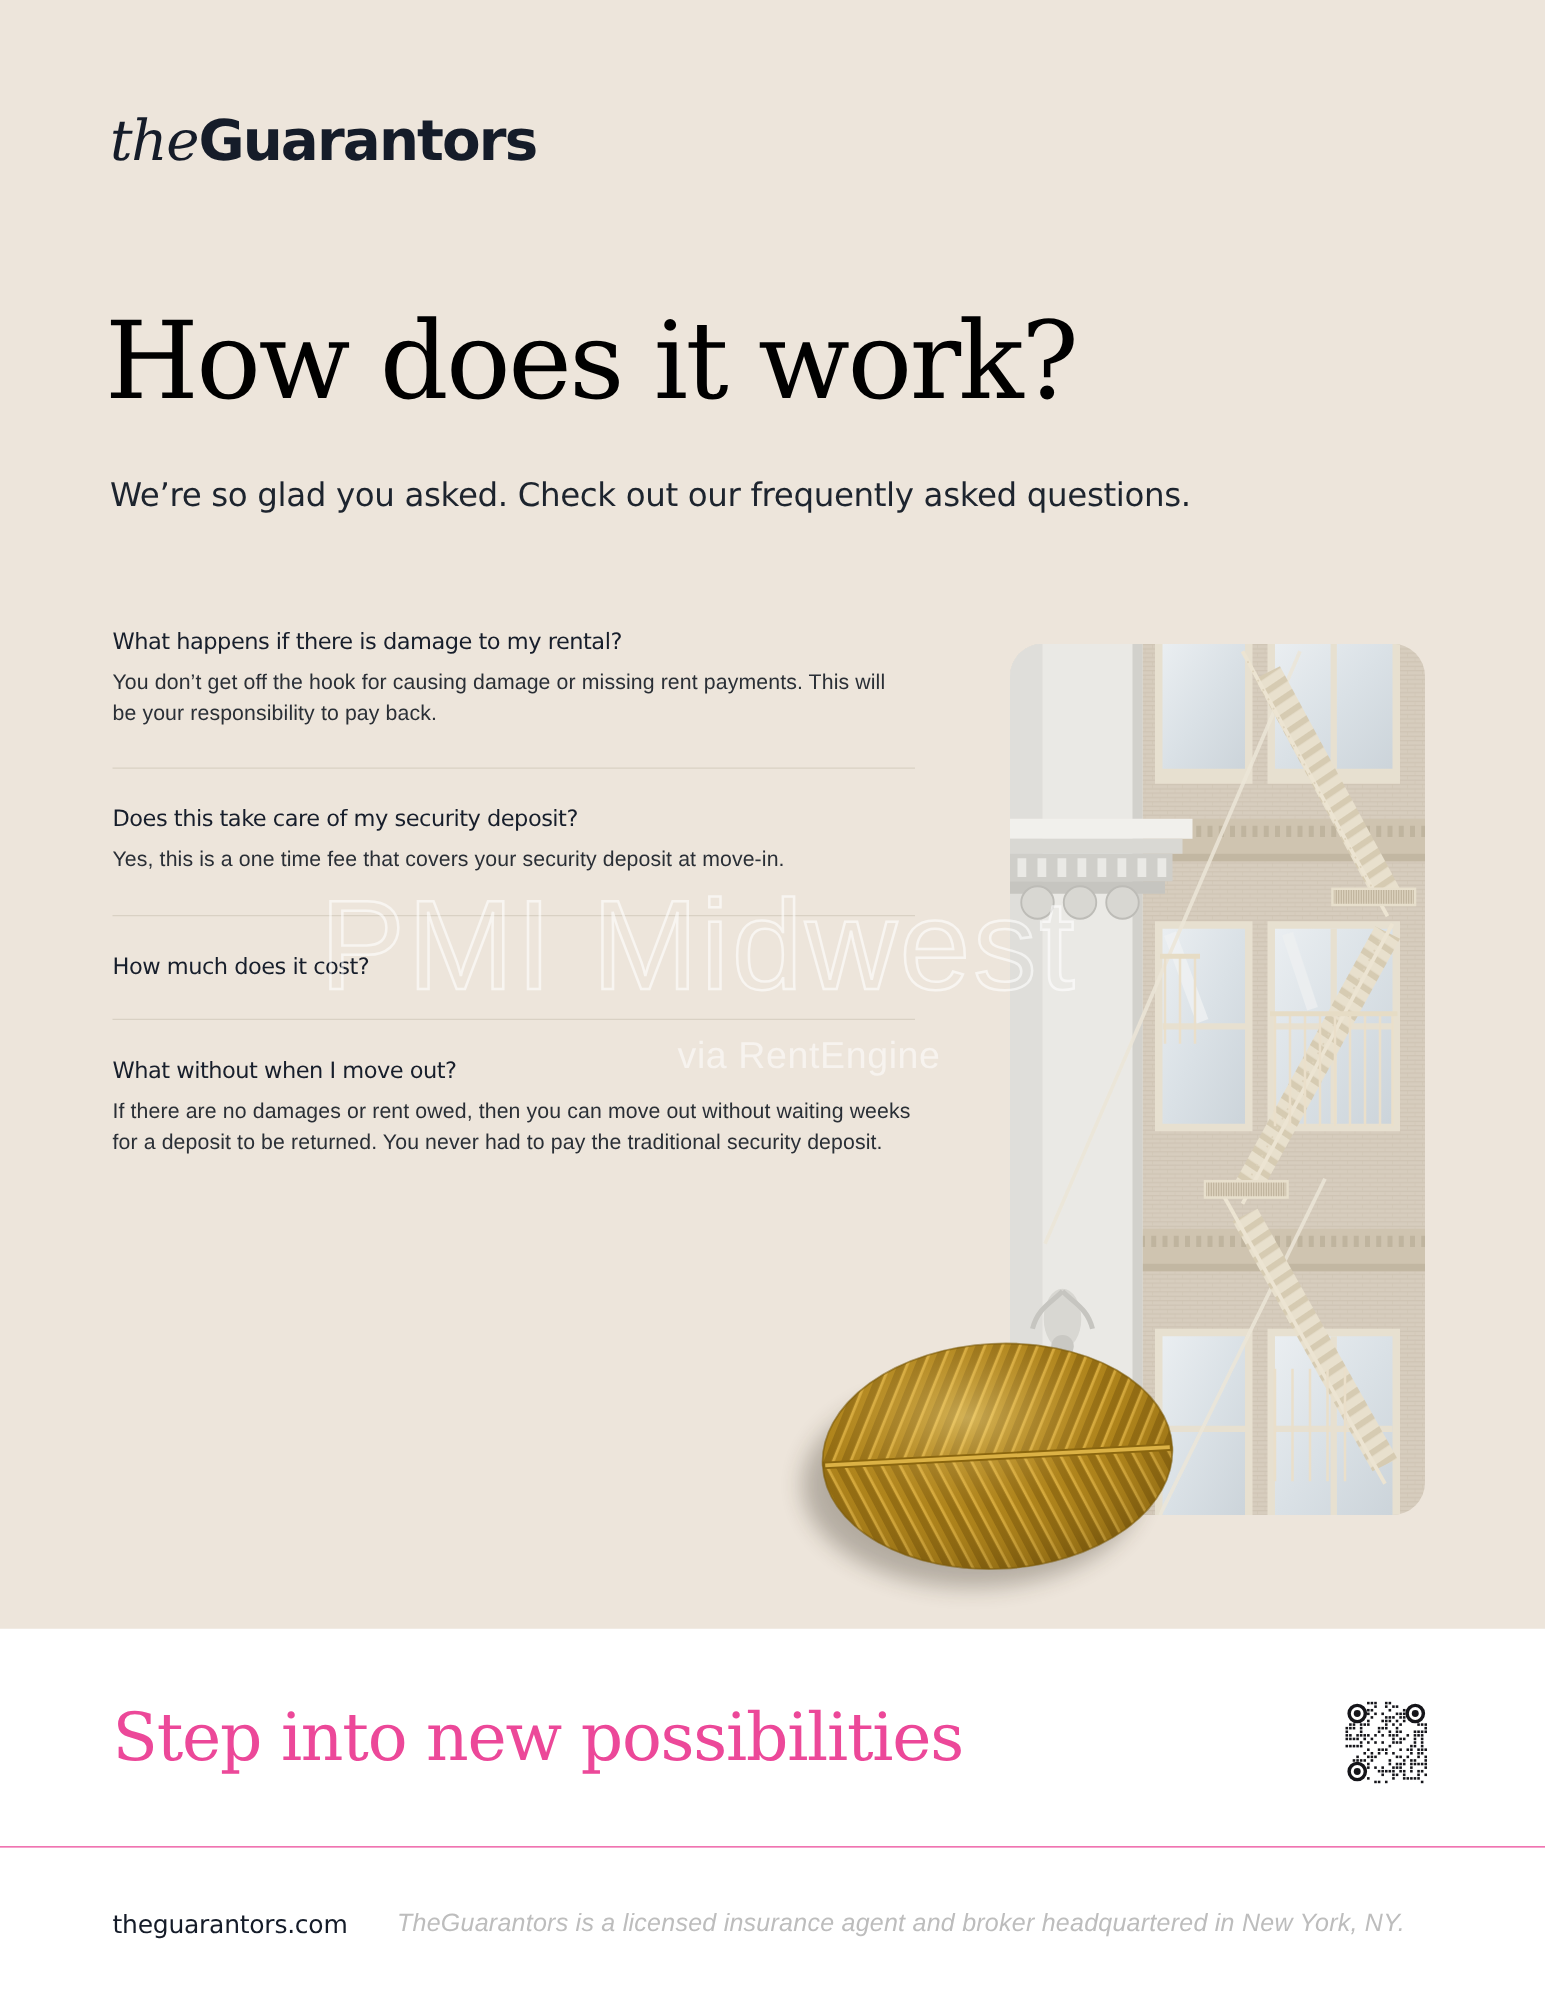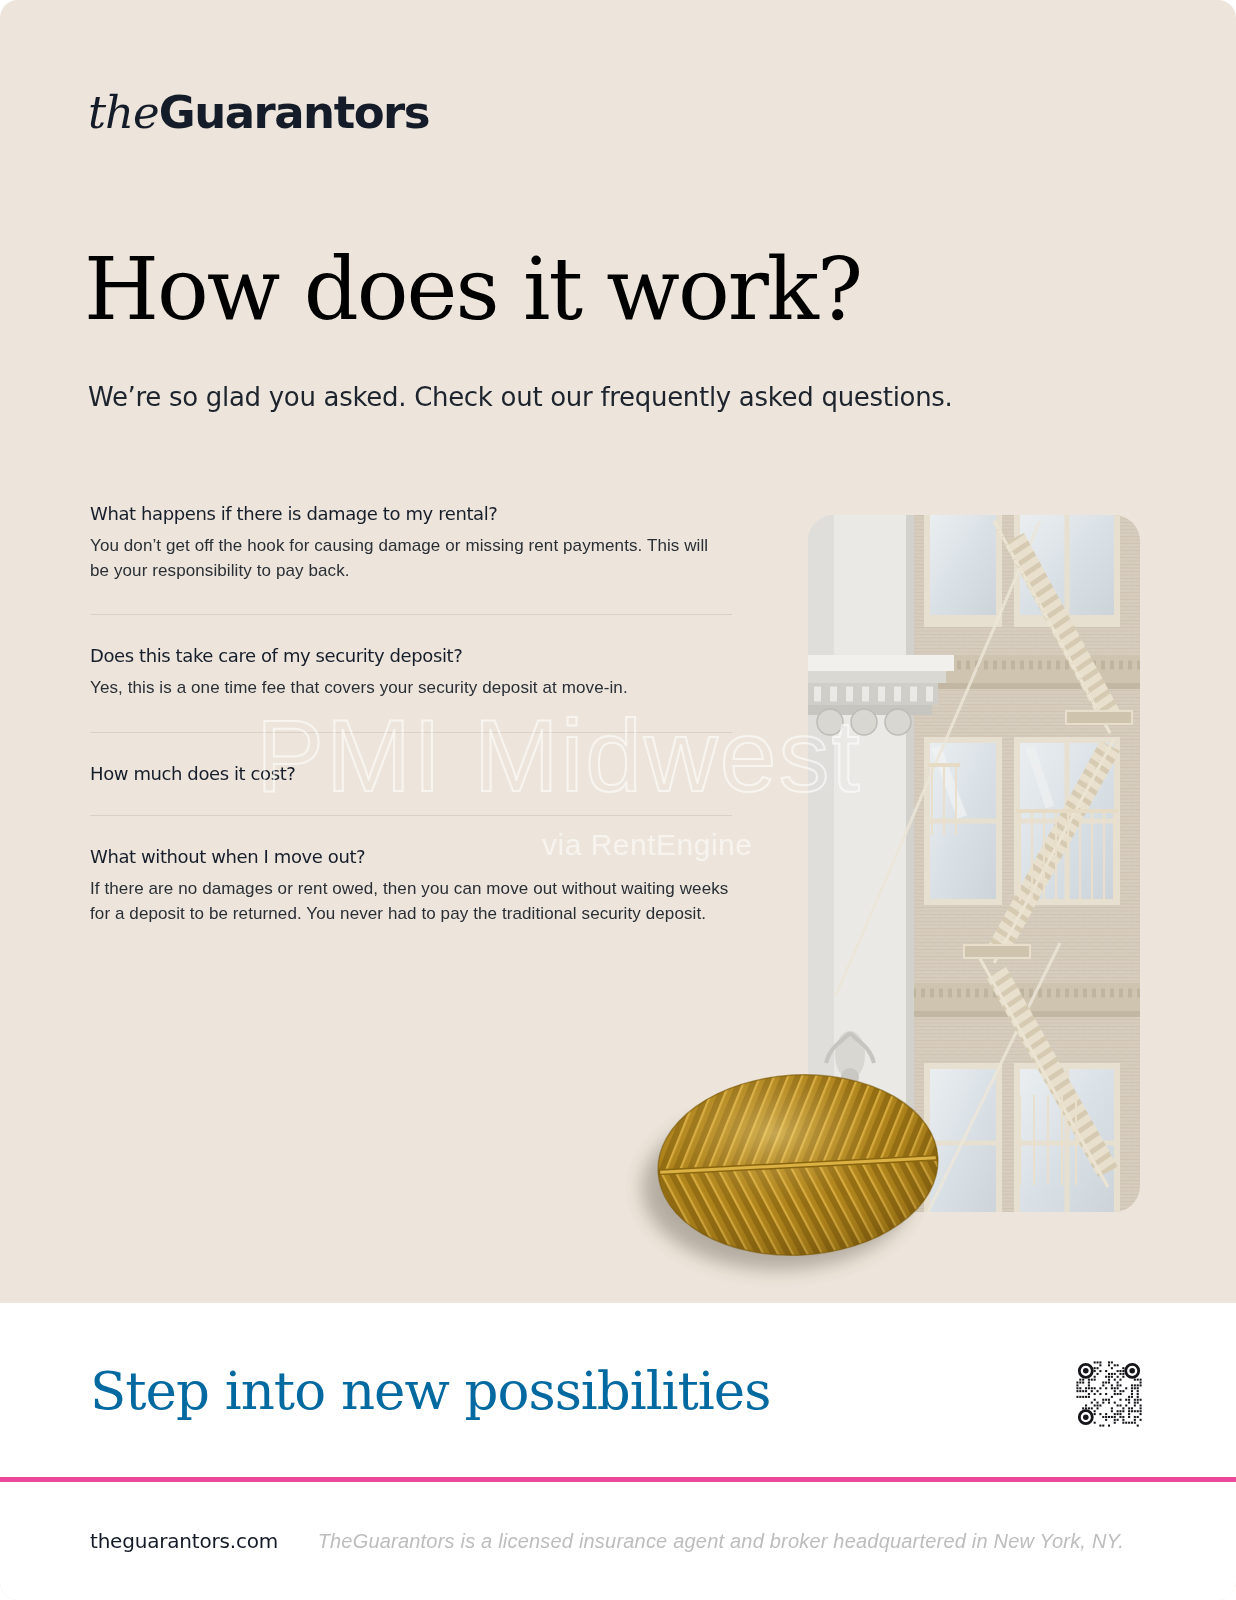--- a/index.html
+++ b/index.html
@@ -1,18 +1,18 @@
 <!DOCTYPE html>
 <html><head>
 <meta charset="utf-8">
 <style>
   html,body{margin:0;padding:0;background:#ffffff;}
   .page{
     position:relative;width:1236px;height:1600px;overflow:hidden;
-    background:#ede5db;font-family:"Liberation Sans",sans-serif;color:#171e2b;border-radius:18px;
+    background:#ede5db;font-family:"Liberation Sans",sans-serif;color:#171e2b;
   }
   
   .logo{position:absolute;left:88px;top:86px;white-space:nowrap;}
   .logo .the{font-family:"DejaVu Serif",serif;font-style:italic;font-weight:500;
     font-size:45px;color:#151c29;letter-spacing:-1px;}
   .logo .brand{font-family:"DejaVu Sans",sans-serif;font-weight:700;
     font-size:45px;color:#151c29;letter-spacing:-1.5px;}
   .hero-title{position:absolute;left:84px;top:244px;margin:0;
     font-family:"DejaVu Serif",serif;font-weight:400;font-size:86px;
     letter-spacing:-2px;color:#000000;line-height:1.05;}
@@ -36,26 +36,26 @@
     font-family:"Liberation Sans",sans-serif;font-size:102px;font-weight:400;
     letter-spacing:2px;color:transparent;
     -webkit-text-stroke:2px rgba(255,255,255,0.60);}
   .wm2{position:absolute;left:542px;top:828px;z-index:6;white-space:nowrap;
     font-family:"Liberation Sans",sans-serif;font-size:30px;
     color:rgba(255,255,255,0.55);letter-spacing:0.5px;}
   
   .cta-band{position:absolute;left:0;top:1303px;width:1236px;height:174px;
     background:#ffffff;display:flex;align-items:center;}
   .cta-headline{margin:0 0 0 90px;font-family:"DejaVu Serif",serif;font-weight:400;
-    font-size:53px;letter-spacing:-1px;color:#0369a1;}
+    font-size:53px;letter-spacing:-1px;color:#ec4899;}
   .qr{position:absolute;right:94px;top:58px;width:66px;height:66px;}
   .qr svg{display:block;width:100%;height:100%;}
   
   .footer{position:absolute;left:0;top:1477px;width:1236px;height:123px;
-    background:#ffffff;border-top:5px solid #ec4899;box-sizing:border-box;
+    background:#ffffff;border-top:1px solid #ec4899;box-sizing:border-box;
     display:flex;align-items:center;justify-content:space-between;
     padding:0 112px 0 90px;}
   .site{font-family:"DejaVu Sans",sans-serif;font-size:20px;color:#141b28;
     letter-spacing:-0.2px;text-decoration:none;}
   .disclaimer{font-size:20px;font-style:italic;color:#bdbdbd;letter-spacing:0.2px;}
 </style>
 </head>
 <body>
 
 <div class="page">

